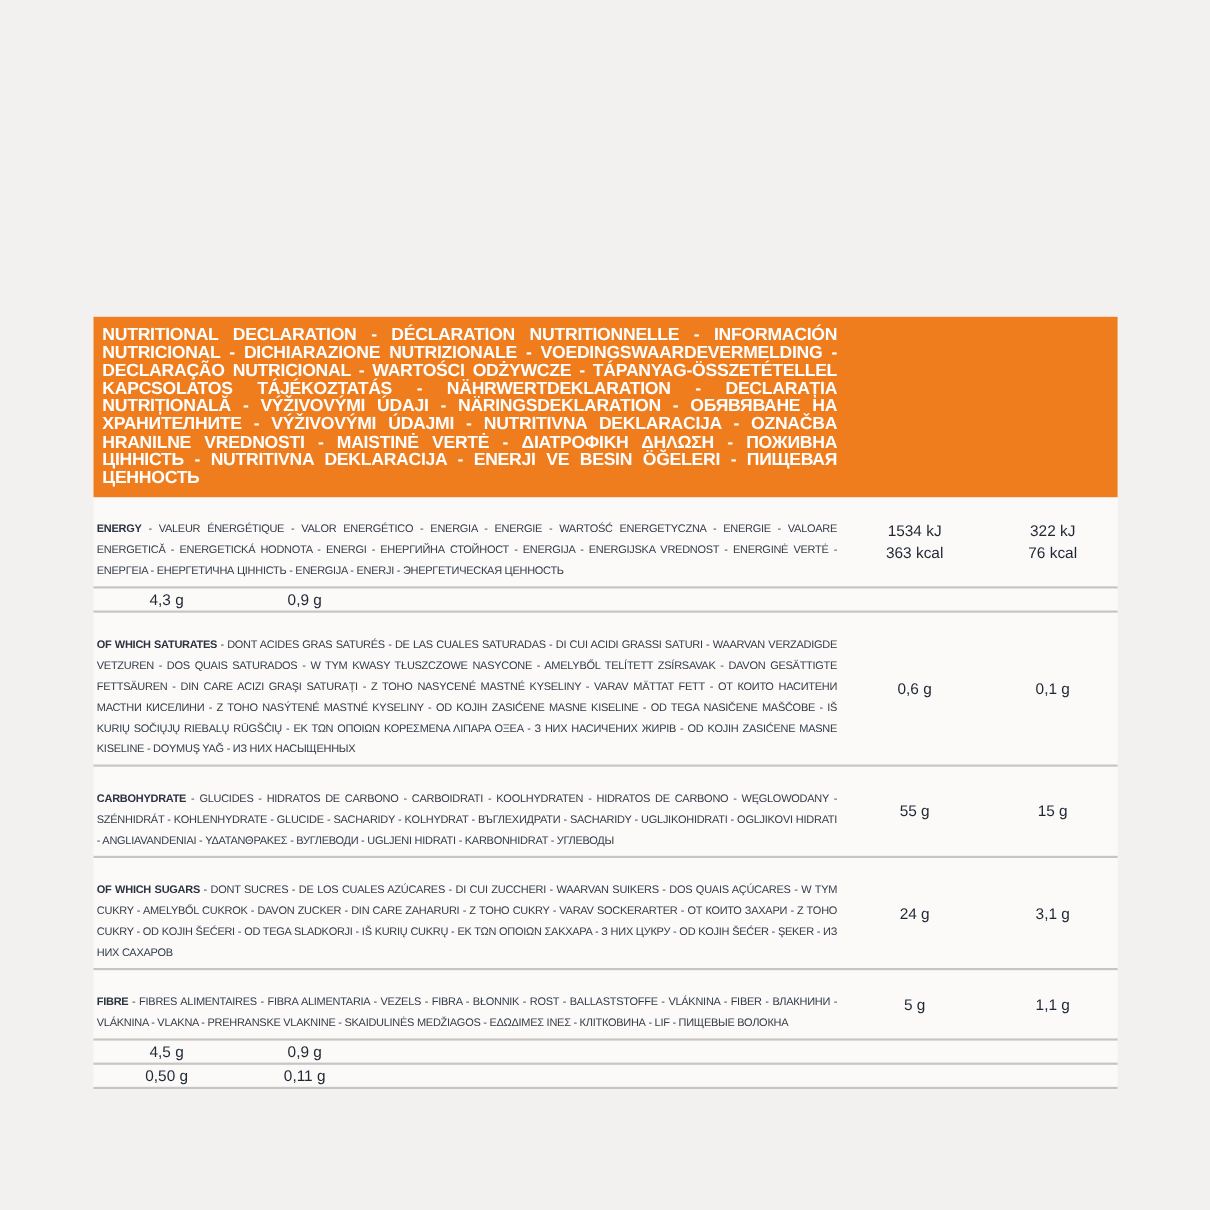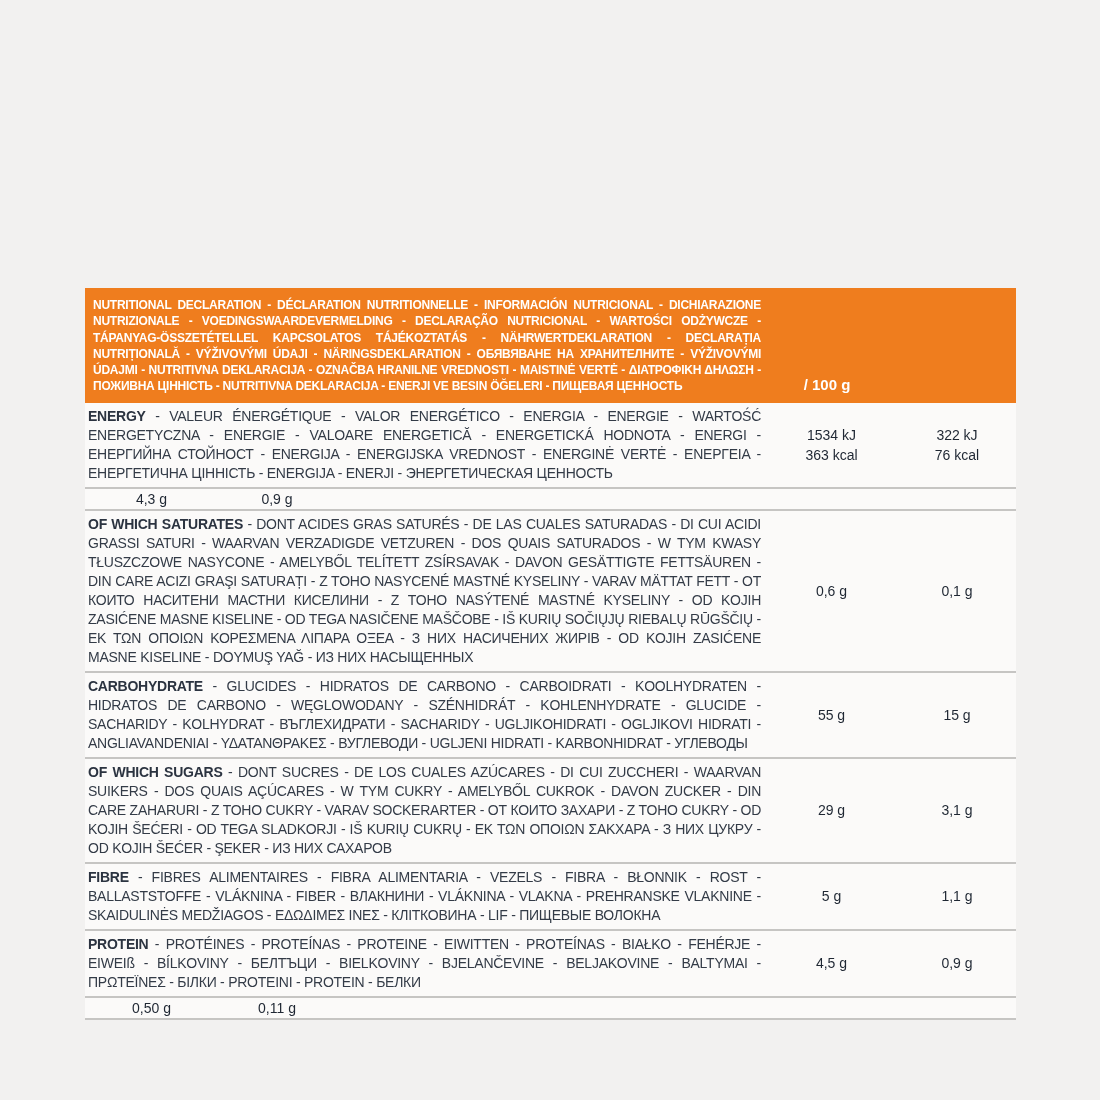--- a/index.html
+++ b/index.html
@@ -21,21 +21,21 @@
   .thead{
     background:#ef7d1e;
     color:#ffffff;
     display:flex;
     align-items:stretch;
     padding:9px 8px 8px 8px;
     min-height:78px;
   }
   .th-declaration{
     width:668px;
-    font-size:12px;
+    font-size:16px;
     font-weight:bold;
     line-height:16.3px;
     text-align:justify;
     letter-spacing:-0.25px;
   }
   .th-cols{
     flex:1;
     display:flex;
   }
   .th-col{
@@ -52,22 +52,22 @@
   .th-col.c21{width:123px;}
   .baricon{line-height:0;}
   
   .row{
     display:flex;
     border-bottom:2px solid #c6c5c3;
     align-items:center;
   }
   .cell-label{
     flex:1;
-    padding:4px 4px 4px 3px;
-    font-size:14px;
+    padding:20px 4px 4px 3px;
+    font-size:10px;
     line-height:19px;
     text-align:justify;
     letter-spacing:-0.25px;
   }
   .cell-label b{color:#2b3340;}
   .cell-val{
     width:133px;
     text-align:center;
     font-size:14px;
     font-weight:normal;
@@ -79,23 +79,20 @@
   .cell-val.c21{width:118px;}
 </style>
 </head>
 <body>
 
 <div class="nutrition-table">
 
   <div class="thead">
     <div class="th-declaration">NUTRITIONAL DECLARATION - DÉCLARATION NUTRITIONNELLE - INFORMACIÓN NUTRICIONAL - DICHIARAZIONE NUTRIZIONALE - VOEDINGSWAARDEVERMELDING - DECLARAÇÃO NUTRICIONAL - WARTOŚCI ODŻYWCZE - TÁPANYAG-ÖSSZETÉTELLEL KAPCSOLATOS TÁJÉKOZTATÁS - NÄHRWERTDEKLARATION - DECLARAȚIA NUTRIȚIONALĂ - VÝŽIVOVÝMI ÚDAJI - NÄRINGSDEKLARATION - ОБЯВЯВАНЕ НА ХРАНИТЕЛНИТЕ - VÝŽIVOVÝMI ÚDAJMI - NUTRITIVNA DEKLARACIJA - OZNAČBA HRANILNE VREDNOSTI - MAISTINĖ VERTĖ - ΔΙΑΤΡΟΦΙΚΗ ΔΗΛΩΣΗ - ПОЖИВНА ЦІННІСТЬ - NUTRITIVNA DEKLARACIJA - ENERJI VE BESIN ÖĞELERI - ПИЩЕВАЯ ЦЕННОСТЬ</div>
     <div class="th-cols">
-      <div class="th-col c100">
-        <span>/ 100 g</span>
-      </div>
     </div>
   </div>
 
   <div class="row">
     <div class="cell-label"><b>ENERGY</b><span> - VALEUR ÉNERGÉTIQUE - VALOR ENERGÉTICO - ENERGIA - ENERGIE - WARTOŚĆ ENERGETYCZNA - ENERGIE - VALOARE ENERGETICĂ - ENERGETICKÁ HODNOTA - ENERGI - ЕНЕРГИЙНА СТОЙНОСТ - ENERGIJA  - ENERGIJSKA VREDNOST - ENERGINĖ VERTĖ - ΕΝΕΡΓΕΙΑ - ЕНЕРГЕТИЧНА ЦІННІСТЬ - ENERGIJA - ENERJI - ЭНЕРГЕТИЧЕСКАЯ ЦЕННОСТЬ</span></div>
     <div class="cell-val c100">1534 kJ
 363 kcal</div>
     <div class="cell-val c21">322 kJ
 76 kcal</div>
   </div>
@@ -112,32 +109,31 @@
   </div>
 
   <div class="row">
     <div class="cell-label"><b>CARBOHYDRATE</b><span> - GLUCIDES - HIDRATOS DE CARBONO - CARBOIDRATI - KOOLHYDRATEN - HIDRATOS DE CARBONO - WĘGLOWODANY - SZÉNHIDRÁT - KOHLENHYDRATE - GLUCIDE - SACHARIDY - KOLHYDRAT - ВЪГЛЕХИДРАТИ - SACHARIDY - UGLJIKOHIDRATI - OGLJIKOVI HIDRATI - ANGLIAVANDENIAI - ΥΔΑΤΑΝΘΡΑΚΕΣ - ВУГЛЕВОДИ - UGLJENI HIDRATI - KARBONHIDRAT - УГЛЕВОДЫ</span></div>
     <div class="cell-val c100">55 g</div>
     <div class="cell-val c21">15 g</div>
   </div>
 
   <div class="row">
     <div class="cell-label"><b>OF WHICH SUGARS</b><span> - DONT SUCRES - DE LOS CUALES AZÚCARES - DI CUI ZUCCHERI - WAARVAN SUIKERS - DOS QUAIS AÇÚCARES - W TYM CUKRY - AMELYBŐL CUKROK - DAVON ZUCKER - DIN CARE ZAHARURI - Z TOHO CUKRY - VARAV SOCKERARTER - ОТ КОИТО ЗАХАРИ - Z TOHO CUKRY - OD KOJIH ŠEĆERI - OD TEGA SLADKORJI - IŠ KURIŲ CUKRŲ - ΕΚ ΤΩΝ ΟΠΟΙΩΝ ΣΑΚΧΑΡΑ - З НИХ ЦУКРУ - OD KOJIH ŠEĆER - ŞEKER - ИЗ НИХ САХАРОВ</span></div>
-    <div class="cell-val c100">29 g</div>
+    <div class="cell-val c100">24 g</div>
     <div class="cell-val c21">3,1 g</div>
   </div>
 
   <div class="row">
     <div class="cell-label"><b>FIBRE</b><span> - FIBRES ALIMENTAIRES - FIBRA ALIMENTARIA - VEZELS - FIBRA - BŁONNIK - ROST - BALLASTSTOFFE - VLÁKNINA - FIBER - ВЛАКНИНИ - VLÁKNINA - VLAKNA - PREHRANSKE VLAKNINE  - SKAIDULINĖS MEDŽIAGOS - ΕΔΩΔΙΜΕΣ ΙΝΕΣ - КЛІТКОВИНА - LIF - ПИЩЕВЫЕ ВОЛОКНА</span></div>
     <div class="cell-val c100">5 g</div>
     <div class="cell-val c21">1,1 g</div>
   </div>
 
   <div class="row">
-    <div class="cell-label"><b>PROTEIN</b><span> - PROTÉINES - PROTEÍNAS - PROTEINE - EIWITTEN - PROTEÍNAS - BIAŁKO - FEHÉRJE - EIWEIß - BÍLKOVINY - БЕЛТЪЦИ - BIELKOVINY - BJELANČEVINE - BELJAKOVINE - BALTYMAI - ΠΡΩΤΕΪΝΕΣ - БІЛКИ - PROTEINI - PROTEIN - БЕЛКИ</span></div>
     <div class="cell-val c100">4,5 g</div>
     <div class="cell-val c21">0,9 g</div>
   </div>
 
   <div class="row">
     <div class="cell-val c100">0,50 g</div>
     <div class="cell-val c21">0,11 g</div>
   </div>
 
 </div>

